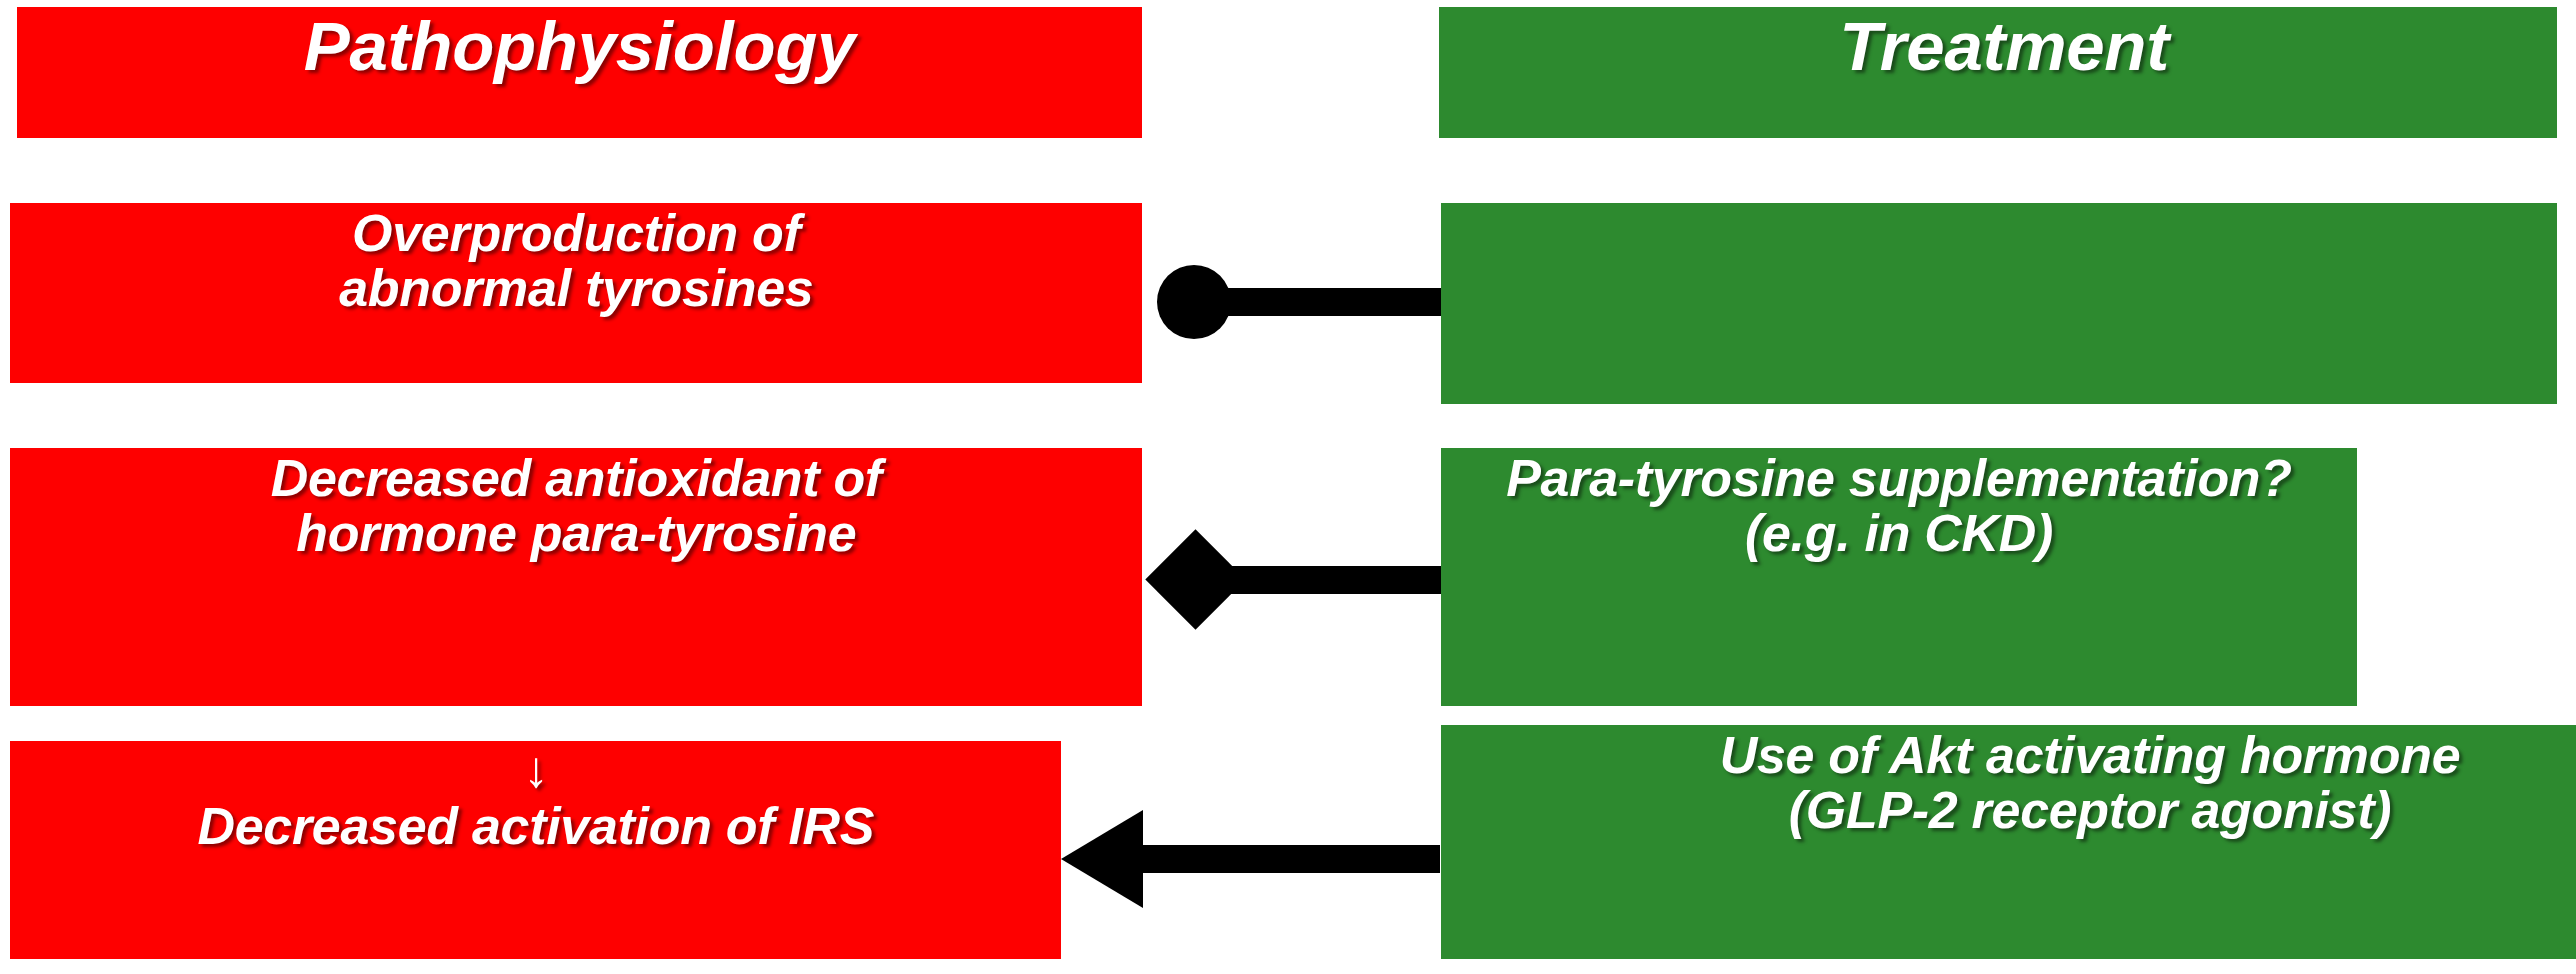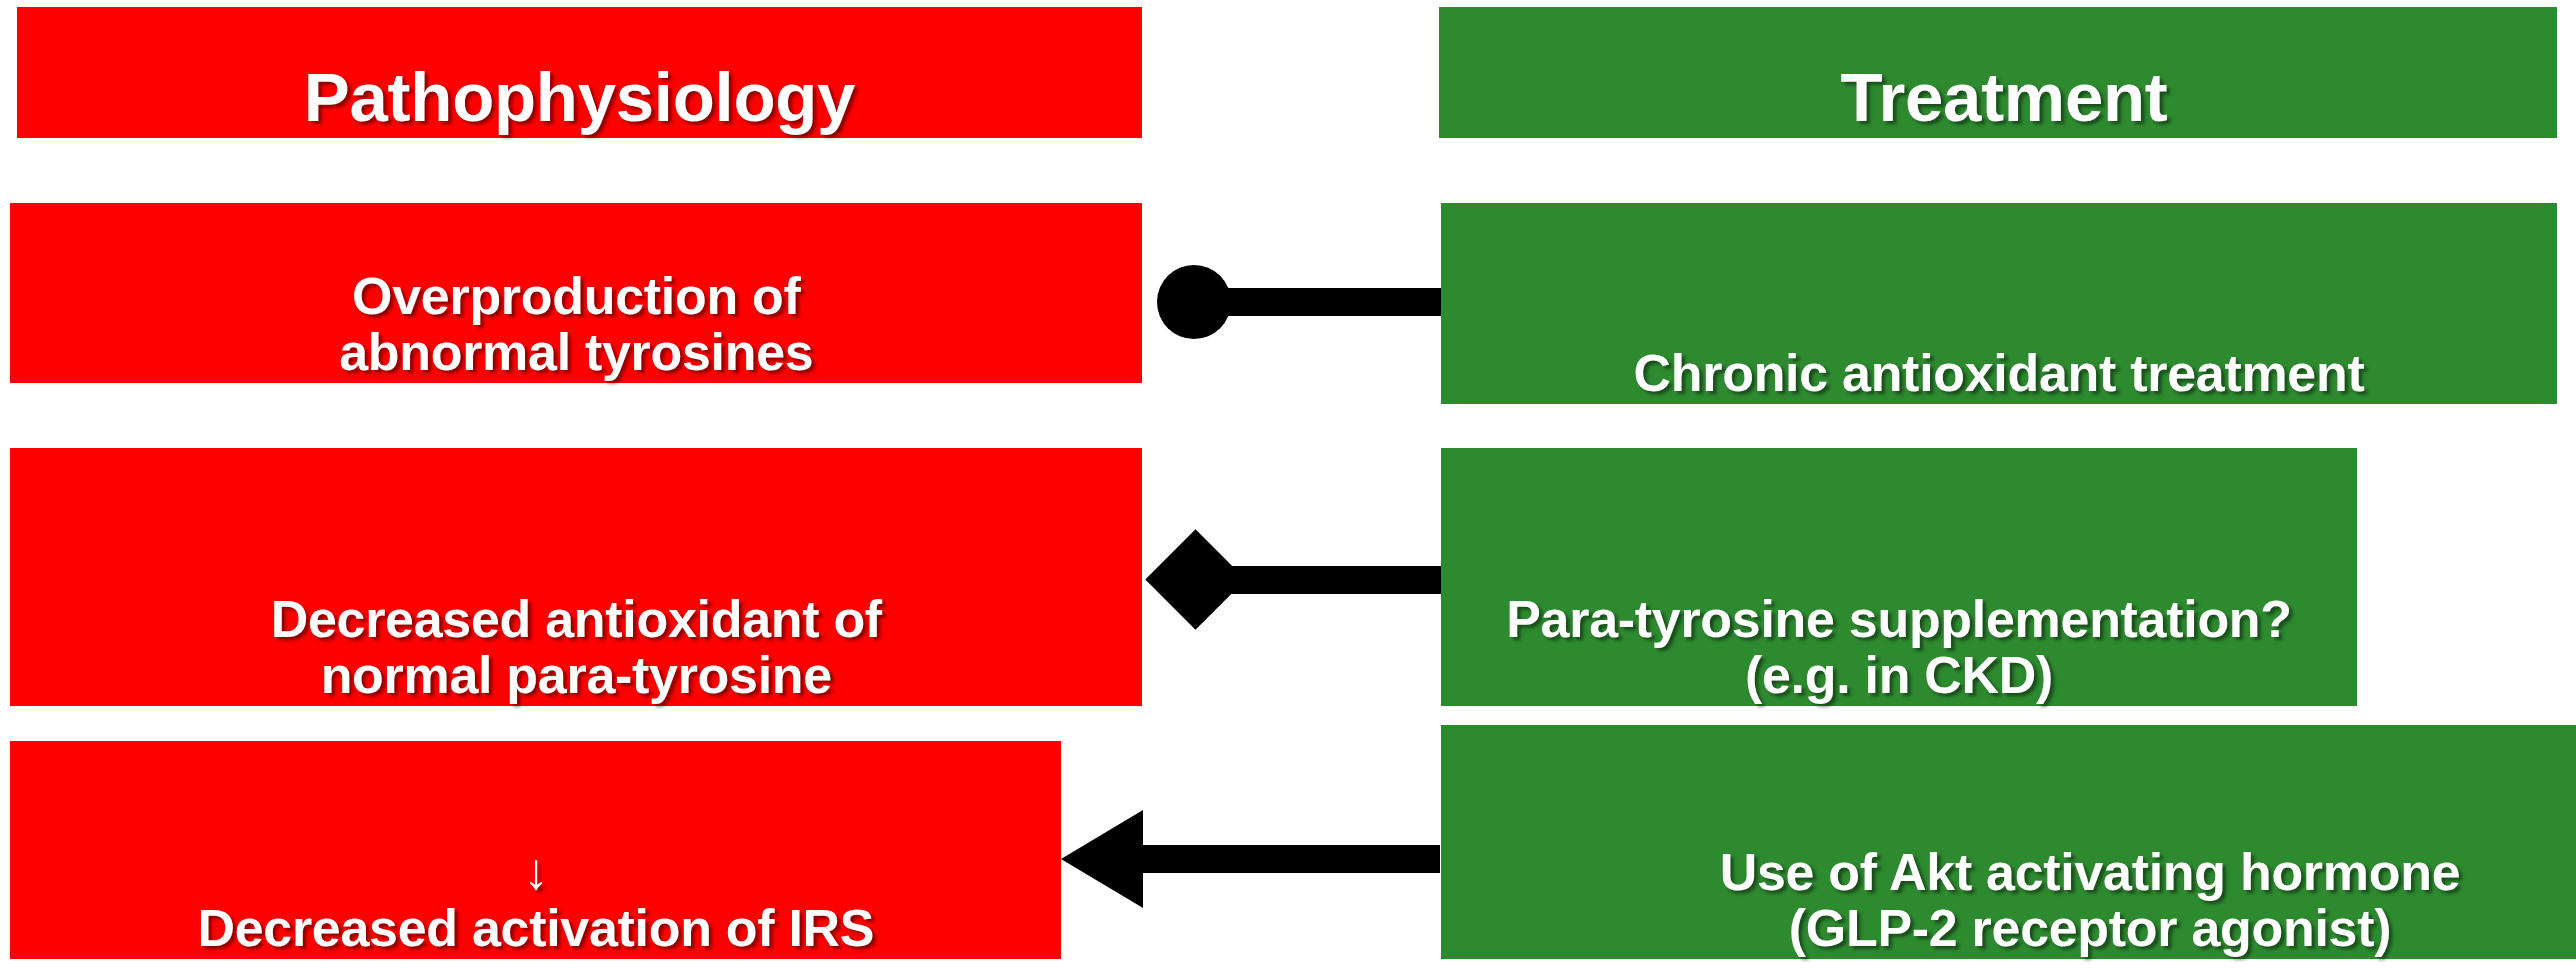--- a/index.html
+++ b/index.html
@@ -19,29 +19,30 @@
     height: 975px;
     background: #ffffff;
   }
 
   .box {
     position: absolute;
     box-sizing: border-box;
     display: flex;
     flex-direction: column;
     align-items: center;
-    justify-content: flex-end;
+    justify-content: flex-start;
     text-align: center;
     color: #ffffff;
     font-weight: bold;
     font-stretch: condensed;
     letter-spacing: -0.3px;
     text-shadow: 3.4px 3.4px 3.4px rgba(0,0,0,0.45);
     line-height: 1.07;
     padding: 2.7px 11px;
+    font-style: italic;
   }
   .red  { background: #fe0000; }
   .green{ background: #2d8a2f; }
 
   .header-box {
     font-size: 69px;
   }
   .body-box {
     font-size: 52px;
   }
@@ -111,26 +112,25 @@
     <span class="line1">Overproduction of</span>
     <span class="line2">abnormal tyrosines</span>
   </div>
 
   <div class="connector" style="left:1142px; top:302px; width:299px;">
     <div class="conn-line" style="left:72px; width:227px;"></div>
     <div class="conn-circle" style="left:15px;"></div>
   </div>
 
   <div class="box green body-box" style="left:1441px; top:203px; width:1116px; height:201px;">
-    <span class="line1">Chronic antioxidant treatment</span>
   </div>
 
   <div class="box red body-box" style="left:10.3px; top:448px; width:1132px; height:258px;">
     <span class="line1">Decreased antioxidant of</span>
-    <span class="line2">normal para-tyrosine</span>
+    <span class="line2">hormone para-tyrosine</span>
   </div>
 
   <div class="connector" style="left:1142px; top:580px; width:299px;">
     <div class="conn-line" style="left:76px; width:223px;"></div>
     <div class="conn-diamond" style="left:18px;"></div>
   </div>
 
   <div class="box green body-box" style="left:1441px; top:448px; width:916px; height:258px;">
     <span class="line1">Para-tyrosine supplementation?</span>
     <span class="line2">(e.g. in CKD)</span>

